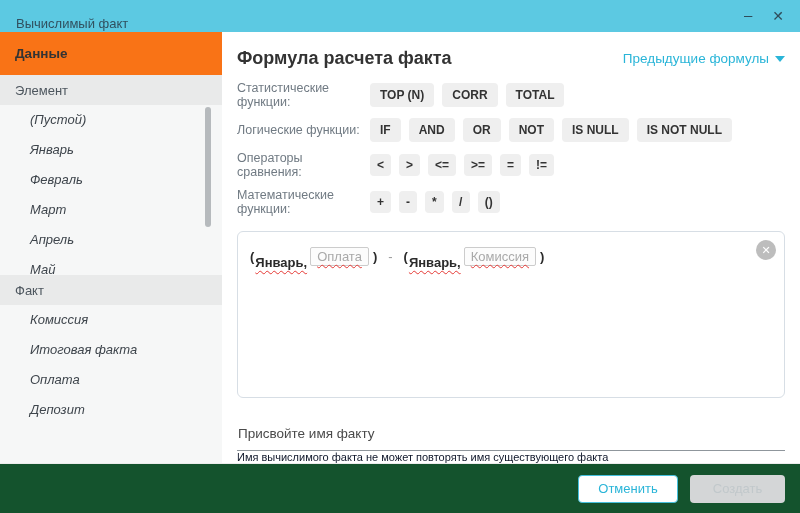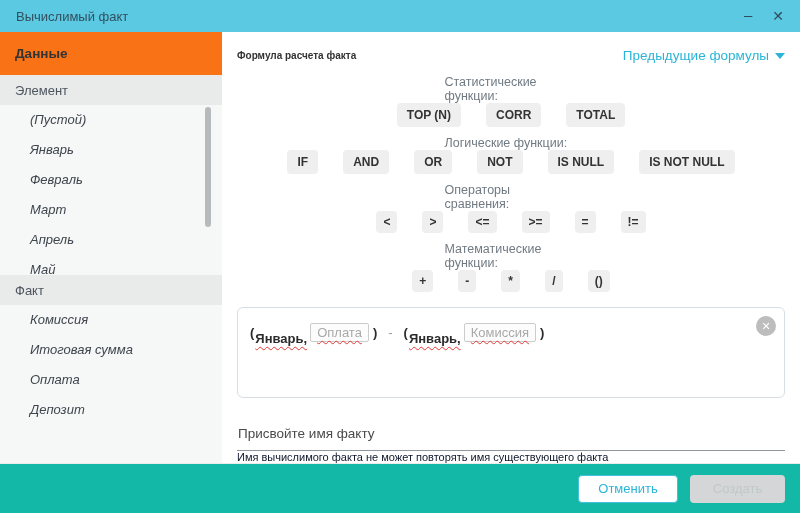--- a/index.html
+++ b/index.html
@@ -3,21 +3,21 @@
 <meta charset="utf-8">
 <style>
   :root{
     --titlebar:#5cc9e2; --accent:#2ab5d8; --squiggle:#e53935;
   }
   *{margin:0;padding:0;box-sizing:border-box;font-family:"Liberation Sans",sans-serif;}
   html,body{width:800px;height:513px;overflow:hidden;background:#fff;}
   .window{width:800px;height:513px;display:flex;flex-direction:column;background:#fff;}
 
   
-  .titlebar{height:30px;background:var(--titlebar);display:flex;align-items:center;
+  .titlebar{height:30px;background:var(--titlebar);display:flex;
     padding:16px 16px;flex-shrink:0;}
   .titlebar-title{font-size:13px;color:#31505f;flex:1;}
   .tb-icons{display:flex;align-items:center;gap:20px;}
   .tb-btn{color:#2f4c5a;font-size:14px;line-height:1;cursor:default;user-select:none;}
   .tb-btn.min{font-size:15px;position:relative;top:-2px;}
 
   
   .body{flex:1;display:flex;min-height:0;}
 
   .sidebar{width:222px;flex-shrink:0;display:flex;flex-direction:column;background:#f97316;justify-content:space-between;}
@@ -29,28 +29,28 @@
   .element-list{height:170px;overflow:hidden;position:relative;}
   .fact-list{flex:1;}
   .item{height:30px;line-height:30px;padding-left:30px;font-size:13px;color:#3e454c;
     white-space:nowrap;cursor:default;font-style:italic;}
   .scroll-thumb{position:absolute;right:11px;top:2px;width:6px;height:120px;
     background:#b6babd;border-radius:3px;}
 
   
   .main{flex:1;padding:12px 15px 0;display:flex;flex-direction:column;min-width:0;}
   .main-header{display:flex;justify-content:space-between;align-items:center;margin:4px 0 12px;}
-  .main-title{font-size:10px;font-weight:bold;color:#333;}
+  .main-title{font-size:18px;font-weight:bold;color:#333;}
   .prev-link{font-size:13.5px;color:var(--accent);cursor:pointer;display:flex;align-items:center;gap:6px;}
   .prev-caret{display:inline-block;width:0;height:0;border-left:5px solid transparent;
     border-right:5px solid transparent;border-top:6px solid var(--accent);}
 
-  .func-row{display:flex;align-items:center;margin-bottom:9px;min-height:22px;flex-direction:column;}
+  .func-row{display:flex;align-items:center;margin-bottom:9px;min-height:22px;}
   .func-label{width:133px;flex-shrink:0;font-size:12.5px;color:#707a83;}
-  .func-btns{display:flex;gap:25px;}
+  .func-btns{display:flex;gap:8px;}
   .fbtn{background:#efefef;border:none;border-radius:4px;padding:5px 10px;
     font-size:12px;font-weight:bold;color:#333;cursor:pointer;white-space:nowrap;}
   .fbtn.small{padding:4px 7px;min-width:18px;}
 
   .formula-box{border:1px solid #d7dee5;border-radius:6px;height:176px;margin-top:6px;
     position:relative;padding:11px 34px 11px 11px;cursor:text;}
   .formula-line{font-family:"DejaVu Sans Mono","Liberation Mono",monospace;font-size:13px;
     display:flex;align-items:center;flex-wrap:wrap;}
   .tok{text-underline-offset:3px;text-decoration-thickness:1px;margin-top:12px;}
   .tok-plain{color:#2b2b2b;font-weight:bold;margin:0 1px;}
@@ -64,21 +64,21 @@
     background:#bdbdbd;color:#fff;display:flex;align-items:center;justify-content:center;
     font-size:11px;cursor:pointer;user-select:none;}
 
   .name-input{margin-top:22px;width:100%;border:none;border-bottom:1px solid #8f969c;
     background:transparent;font-size:13.5px;color:#3a3a3a;padding:6px 1px 9px;outline:none;}
   .name-input::placeholder{color:#4a4a4a;opacity:1;}
   .hint{font-size:11px;color:#0f172a;}
 
   
   .footer{height:50px;flex-shrink:0;border-top:1px solid #ececec;display:flex;
-    justify-content:flex-end;align-items:center;gap:12px;padding:16px 15px;background:#14b8a6;}
+    justify-content:flex-end;align-items:center;gap:12px;padding:16px 15px;background:#14532d;}
   .btn{height:28px;border-radius:4px;font-size:13px;cursor:pointer;}
   .btn-cancel{width:100px;background:#fff;border:1px solid #45c0dd;color:var(--accent);}
   .btn-create{width:95px;background:#d4d6d7;border:none;color:#c1c8cb;}
 </style>
 </head>
 <body>
 
 <div class="window">
 
   <div class="titlebar">
@@ -101,21 +101,21 @@
           <div class="item">Январь</div>
           <div class="item">Февраль</div>
           <div class="item">Март</div>
           <div class="item">Апрель</div>
           <div class="item">Май</div>
         </div>
 
       <div class="section-header">Факт</div>
       <div class="list fact-list">
           <div class="item">Комиссия</div>
-          <div class="item">Итоговая сумма</div>
+          <div class="item">Итоговая факта</div>
           <div class="item">Оплата</div>
           <div class="item">Депозит</div>
         </div>
     </div>
 
     <div class="main">
       <div class="main-header">
         <div class="main-title">Формула расчета факта</div>
         <div class="prev-link">
           <span>Предыдущие формулы</span>

